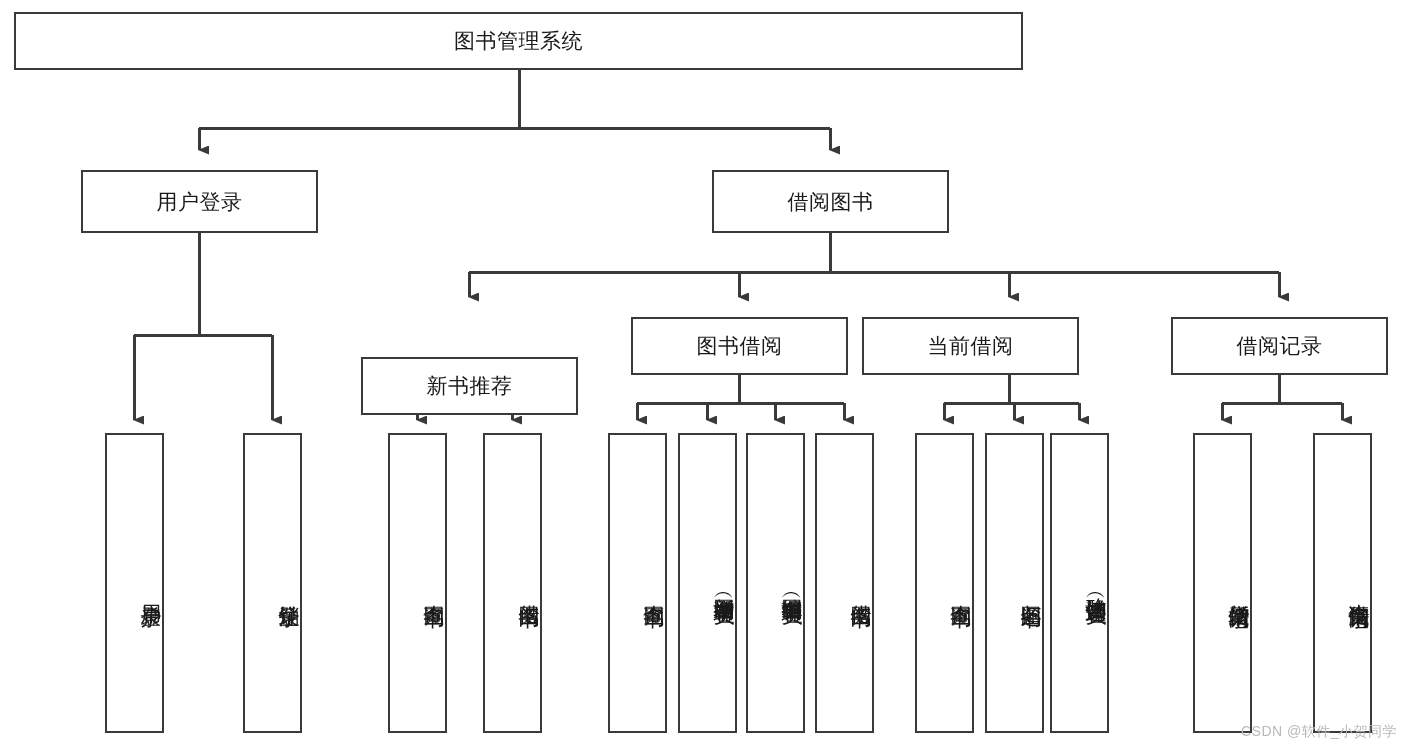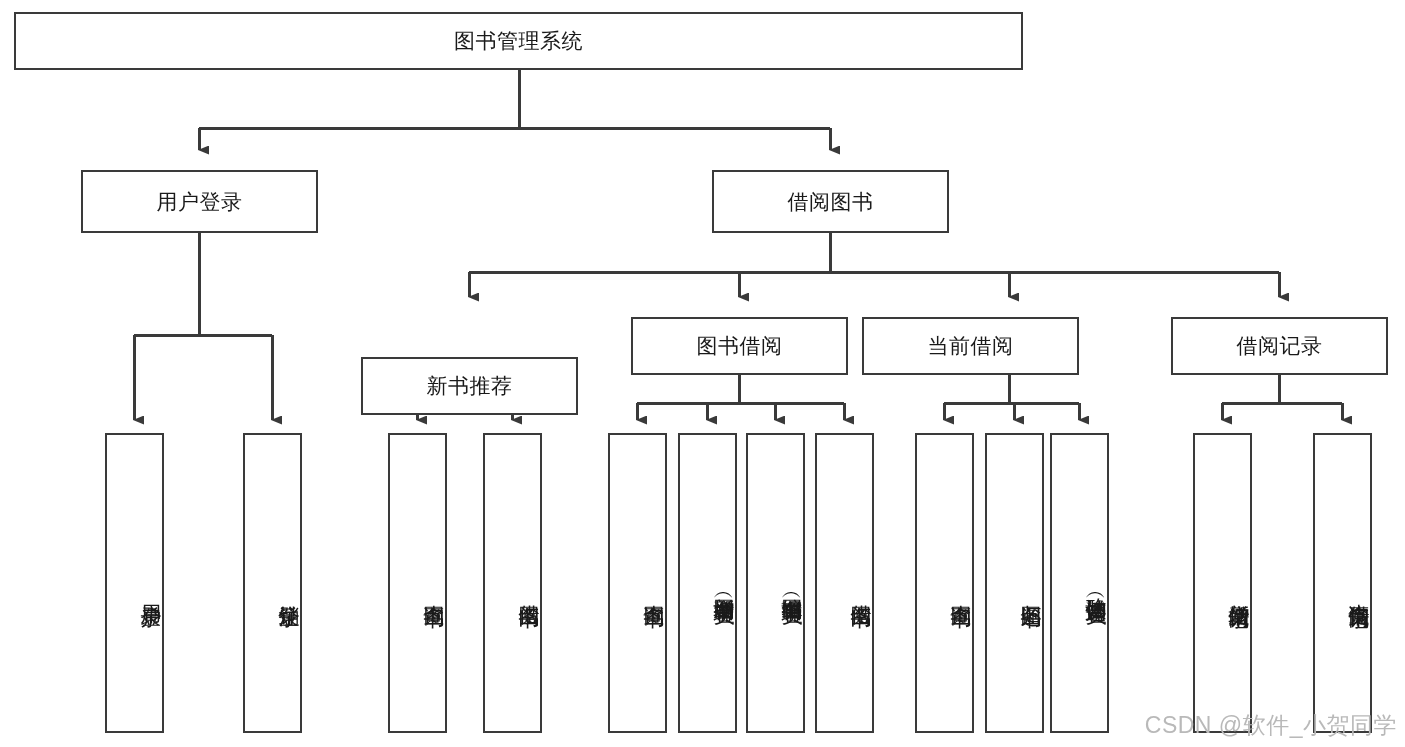--- a/index.html
+++ b/index.html
@@ -53,21 +53,21 @@
   .node.vert .vtext {
     writing-mode: vertical-rl;
     text-orientation: upright;
     display: block;
     white-space: nowrap;
   }
   .watermark {
     position: absolute;
     right: 8px;
     bottom: 6px;
-    font-size: 23px;
+    font-size: 14px;
     color: #b9b9b9;
     white-space: nowrap;
     letter-spacing: 0.5px;
   }
 </style>
 </head>
 <body>
 
 <div id="canvas">
 

